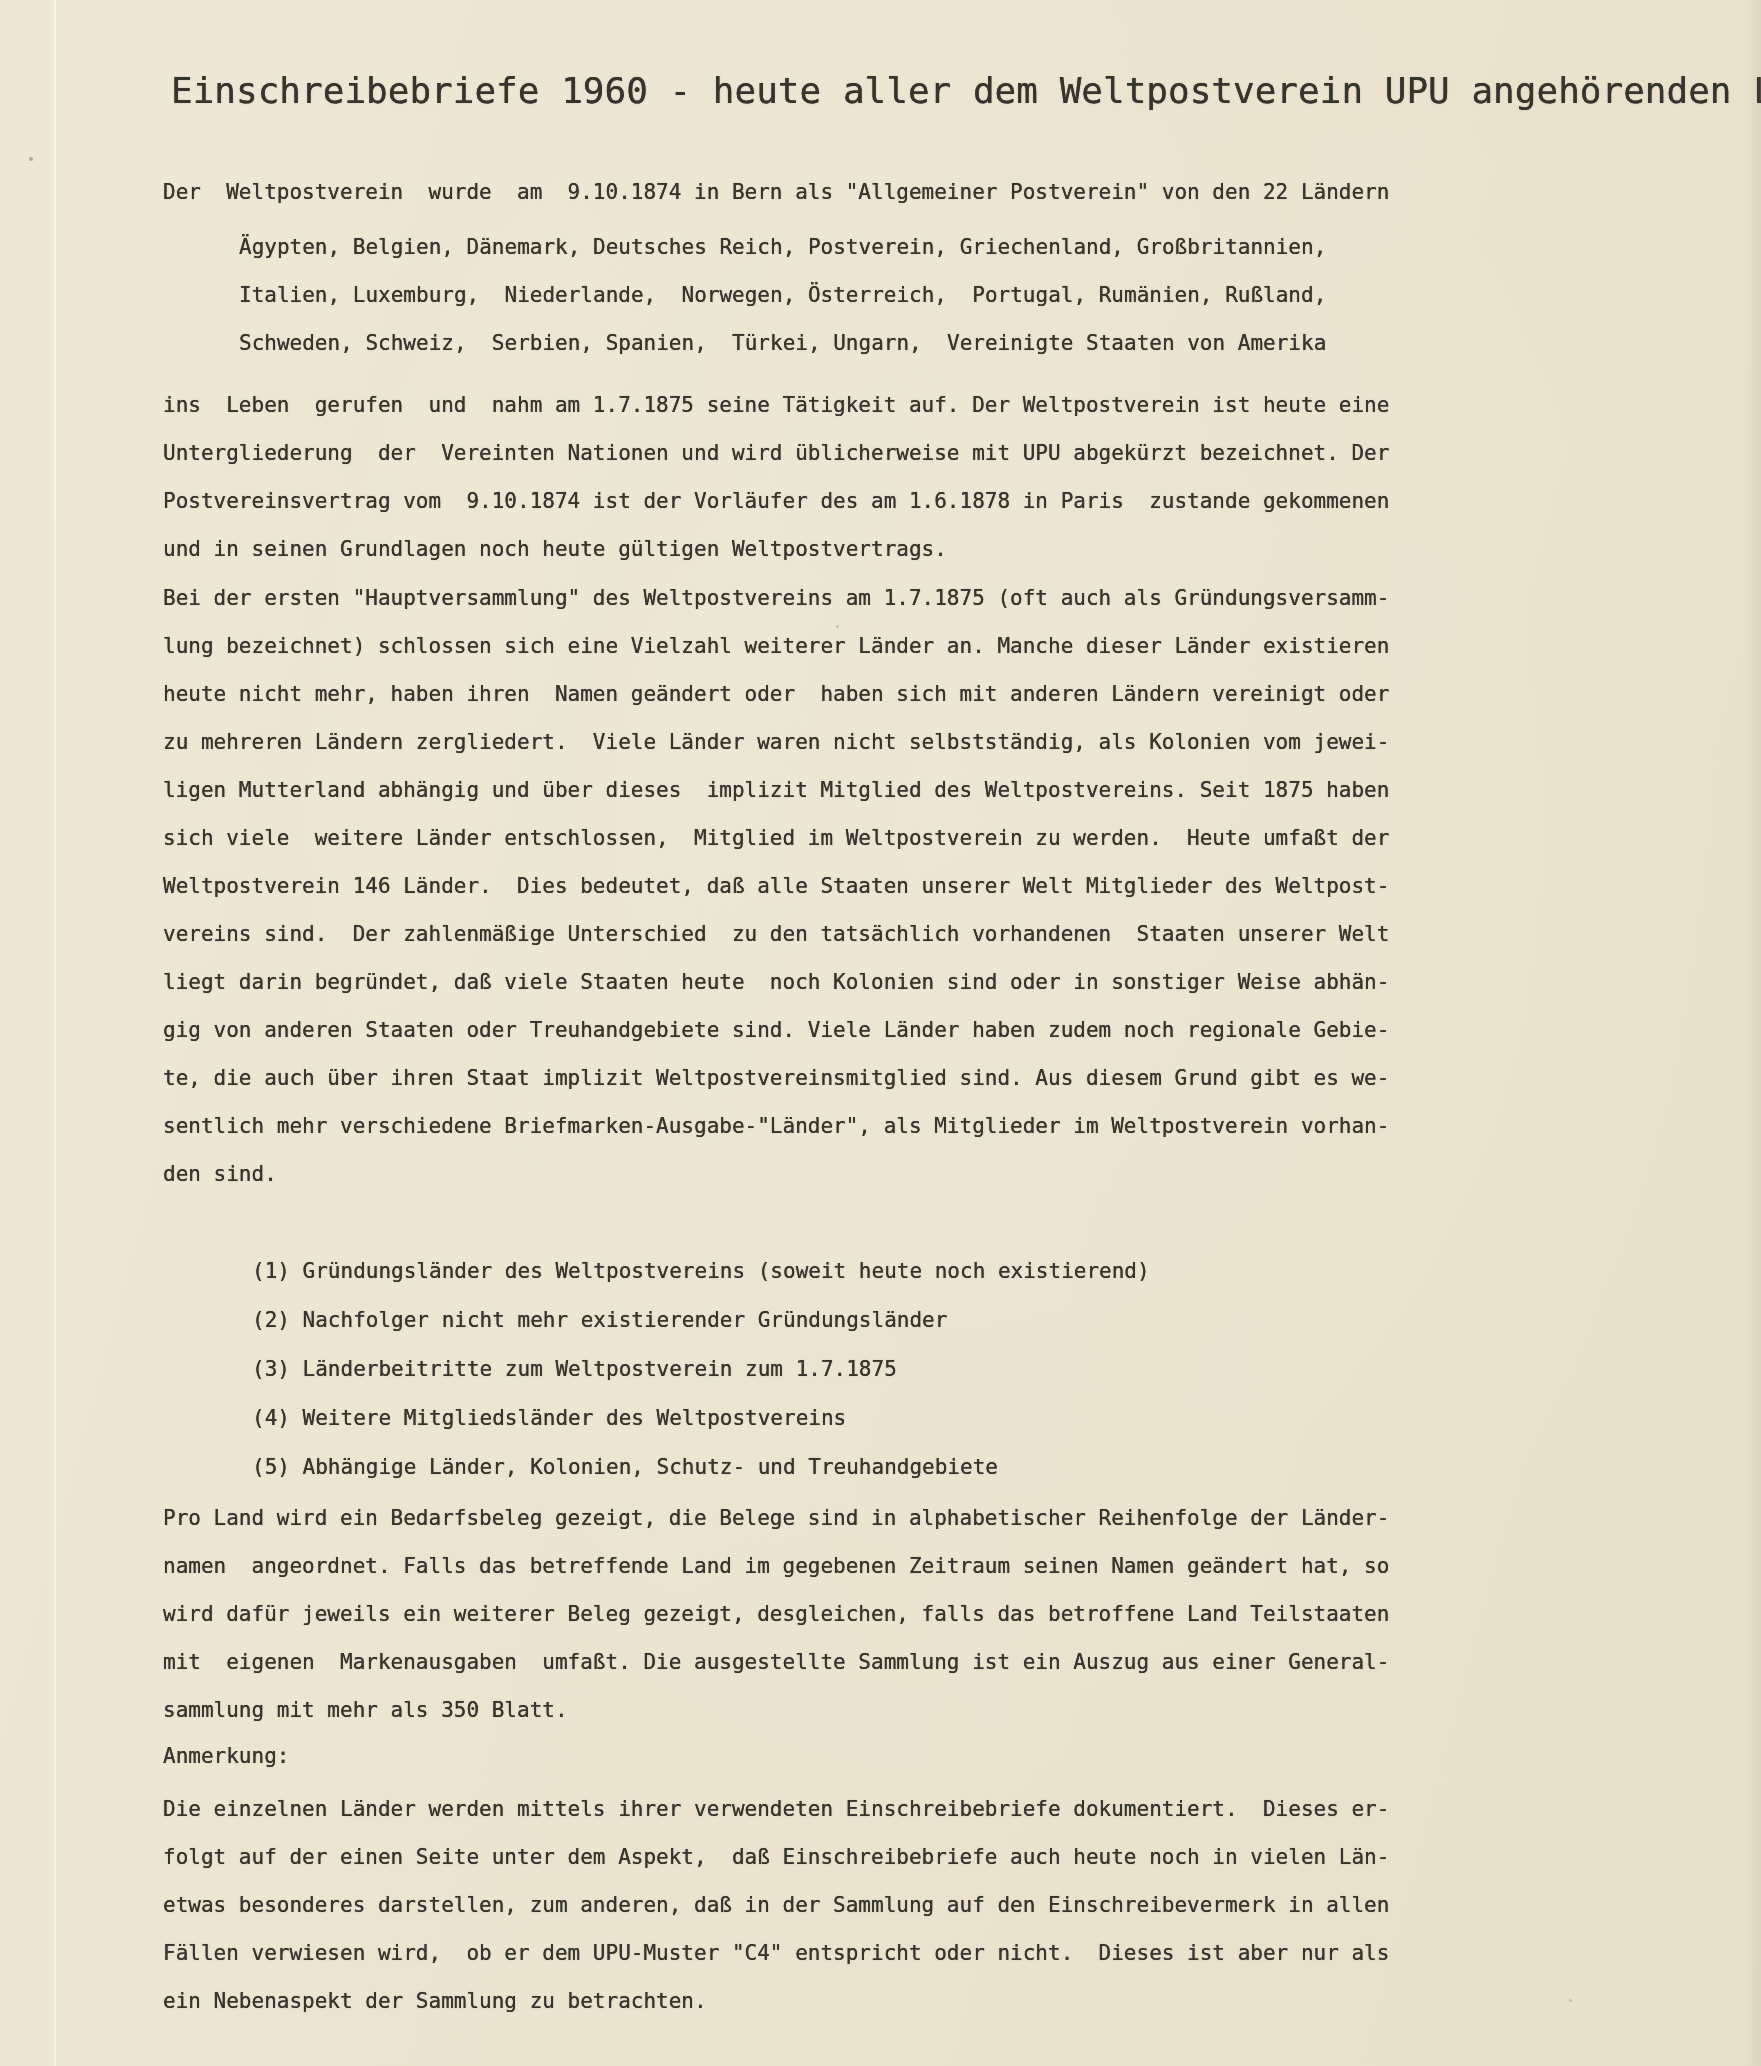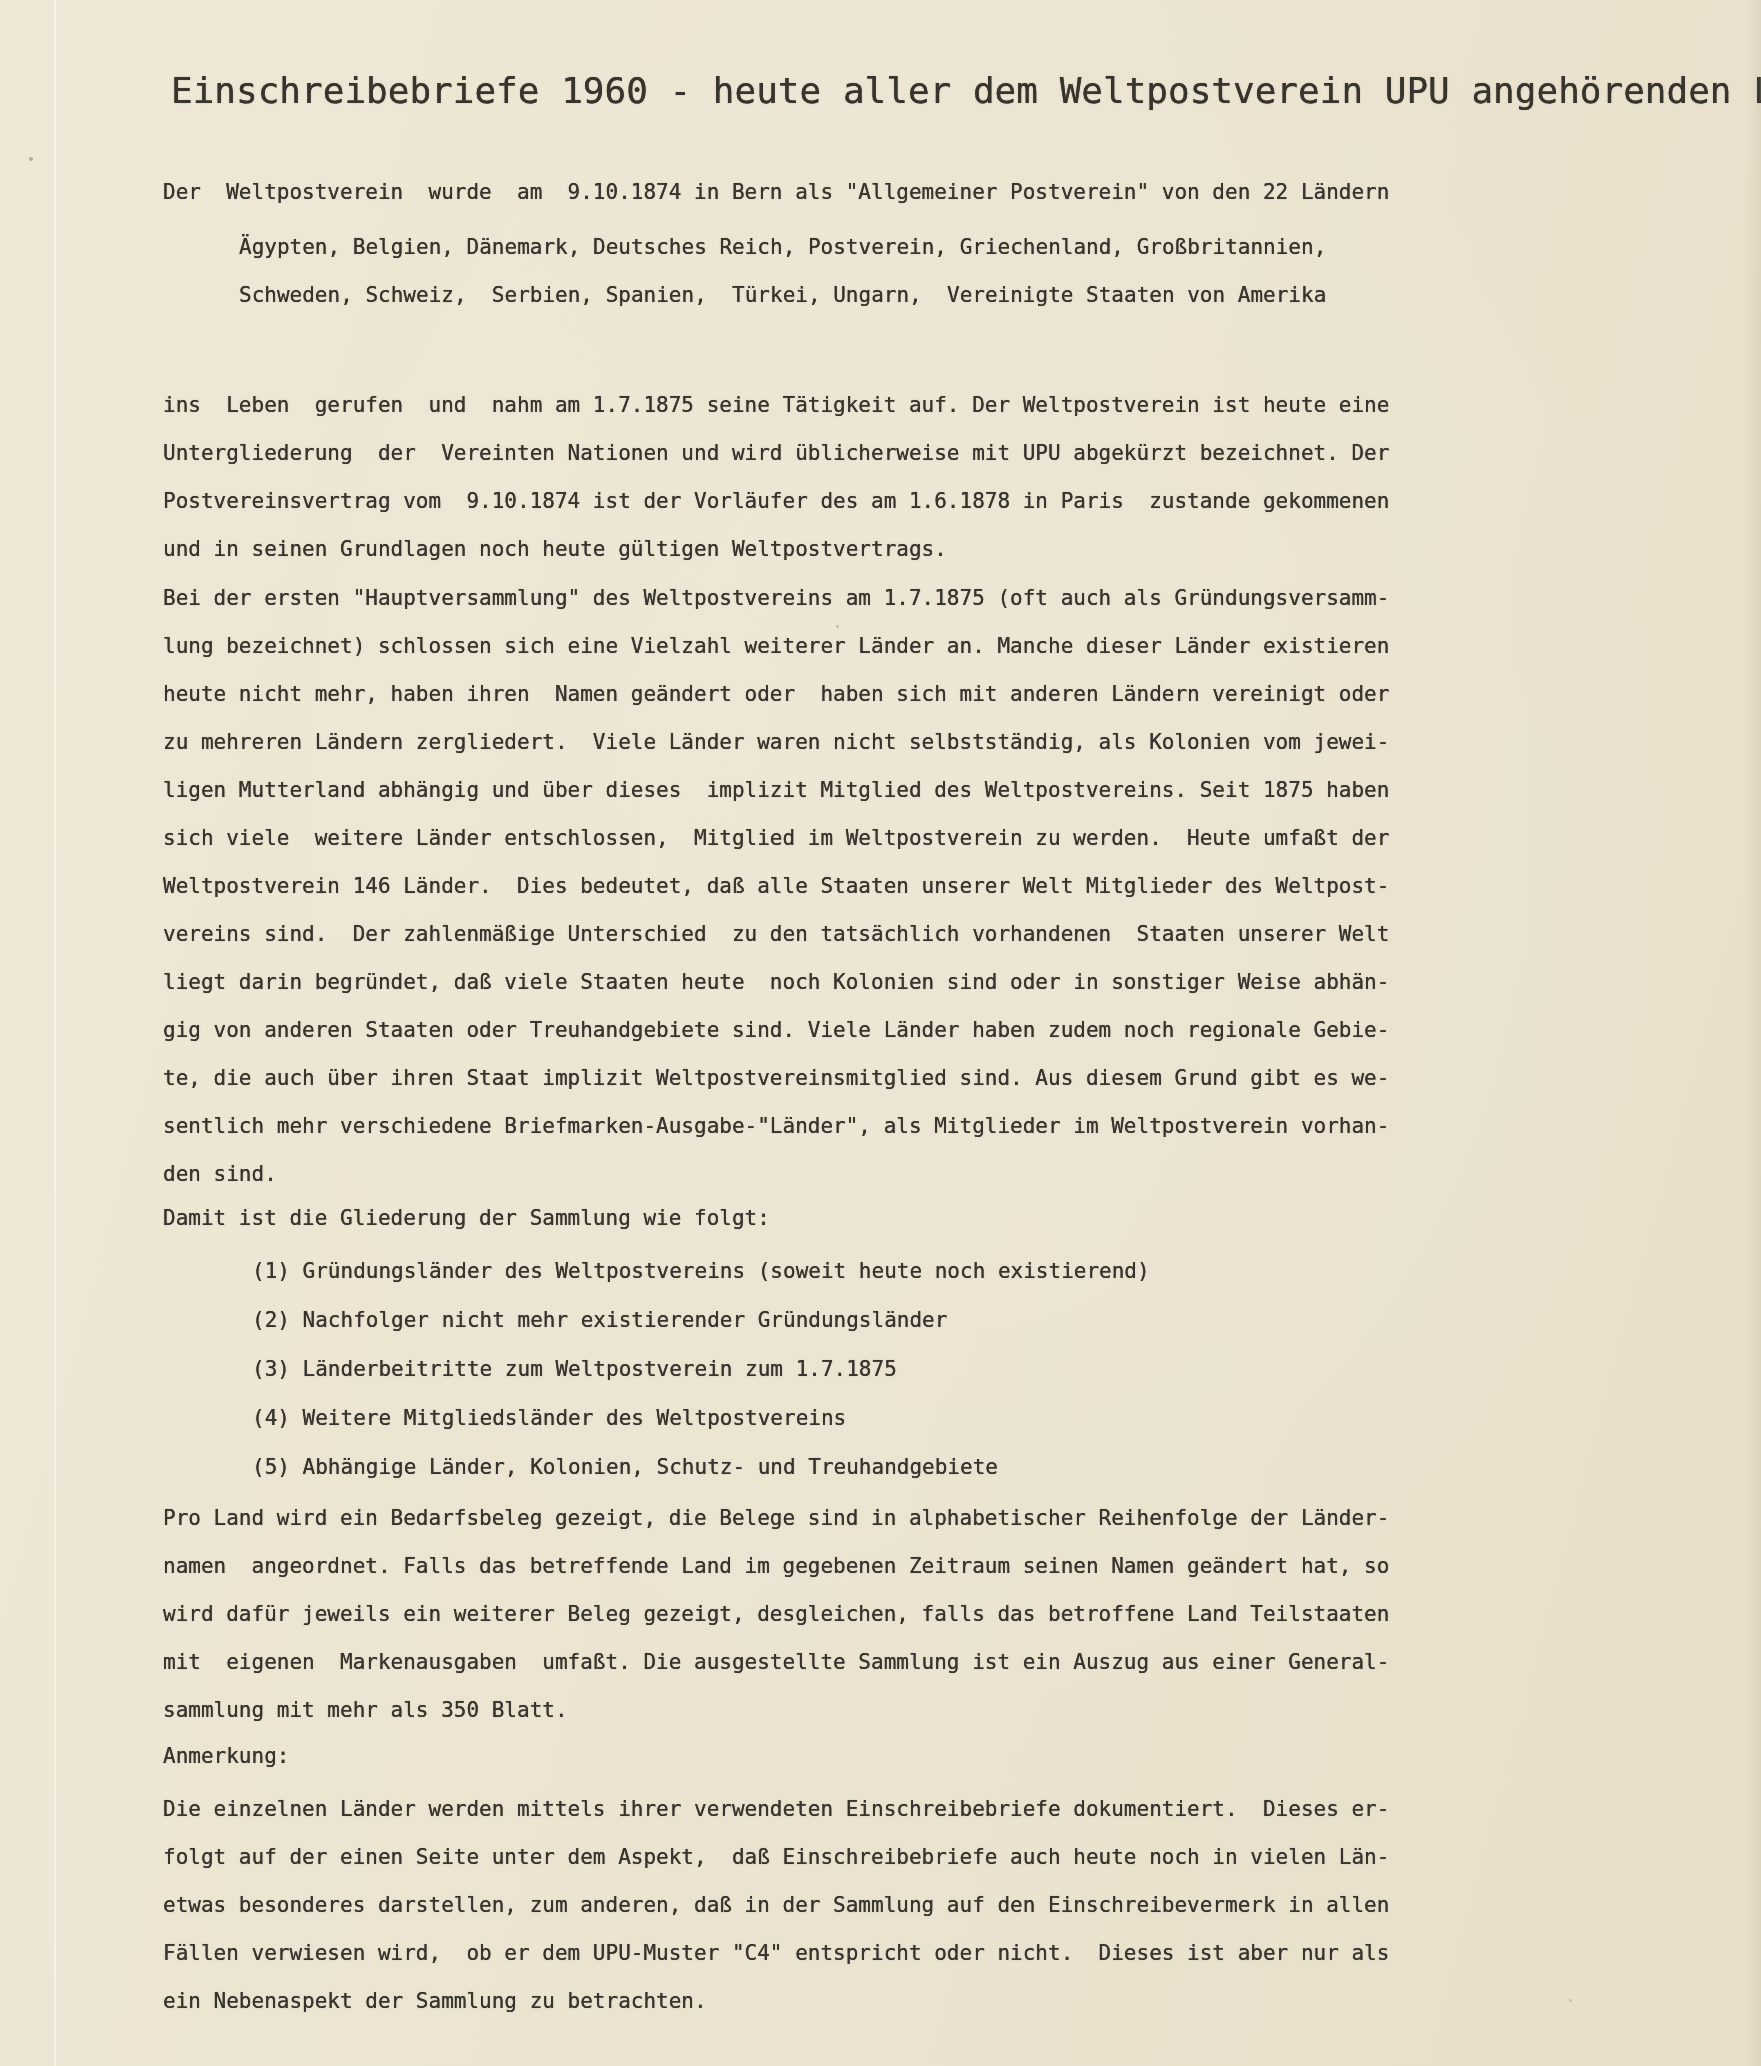--- a/index.html
+++ b/index.html
@@ -55,27 +55,26 @@
 </style>
 </head>
 <body>
 
 <div class="page">
 
   <div class="txt title" style="left:171px; top:73px;">Einschreibebriefe 1960 - heute aller dem Weltpostverein UPU angehörenden Länder</div>
 
   <div class="txt" style="left:163px; top:168px;">Der  Weltpostverein  wurde  am  9.10.1874 in Bern als "Allgemeiner Postverein" von den 22 Ländern</div>
 
-  <div class="txt" style="left:239px; top:223px;"><div class="tline">Ägypten, Belgien, Dänemark, Deutsches Reich, Postverein, Griechenland, Großbritannien,</div><div class="tline">Schweden, Schweiz,  Serbien, Spanien,  Türkei, Ungarn,  Vereinigte Staaten von Amerika</div></div>
+  <div class="txt" style="left:239px; top:223px;"><div class="tline">Ägypten, Belgien, Dänemark, Deutsches Reich, Postverein, Griechenland, Großbritannien,</div><div class="tline">Italien, Luxemburg,  Niederlande,  Norwegen, Österreich,  Portugal, Rumänien, Rußland,</div><div class="tline">Schweden, Schweiz,  Serbien, Spanien,  Türkei, Ungarn,  Vereinigte Staaten von Amerika</div></div>
 
   <div class="txt" style="left:163px; top:381px;"><div class="tline">ins  Leben  gerufen  und  nahm am 1.7.1875 seine Tätigkeit auf. Der Weltpostverein ist heute eine</div><div class="tline">Untergliederung  der  Vereinten Nationen und wird üblicherweise mit UPU abgekürzt bezeichnet. Der</div><div class="tline">Postvereinsvertrag vom  9.10.1874 ist der Vorläufer des am 1.6.1878 in Paris  zustande gekommenen</div><div class="tline">und in seinen Grundlagen noch heute gültigen Weltpostvertrags.</div></div>
 
   <div class="txt" style="left:163px; top:574px;"><div class="tline">Bei der ersten "Hauptversammlung" des Weltpostvereins am 1.7.1875 (oft auch als Gründungsversamm-</div><div class="tline">lung bezeichnet) schlossen sich eine Vielzahl weiterer Länder an. Manche dieser Länder existieren</div><div class="tline">heute nicht mehr, haben ihren  Namen geändert oder  haben sich mit anderen Ländern vereinigt oder</div><div class="tline">zu mehreren Ländern zergliedert.  Viele Länder waren nicht selbstständig, als Kolonien vom jewei-</div><div class="tline">ligen Mutterland abhängig und über dieses  implizit Mitglied des Weltpostvereins. Seit 1875 haben</div><div class="tline">sich viele  weitere Länder entschlossen,  Mitglied im Weltpostverein zu werden.  Heute umfaßt der</div><div class="tline">Weltpostverein 146 Länder.  Dies bedeutet, daß alle Staaten unserer Welt Mitglieder des Weltpost-</div><div class="tline">vereins sind.  Der zahlenmäßige Unterschied  zu den tatsächlich vorhandenen  Staaten unserer Welt</div><div class="tline">liegt darin begründet, daß viele Staaten heute  noch Kolonien sind oder in sonstiger Weise abhän-</div><div class="tline">gig von anderen Staaten oder Treuhandgebiete sind. Viele Länder haben zudem noch regionale Gebie-</div><div class="tline">te, die auch über ihren Staat implizit Weltpostvereinsmitglied sind. Aus diesem Grund gibt es we-</div><div class="tline">sentlich mehr verschiedene Briefmarken-Ausgabe-"Länder", als Mitglieder im Weltpostverein vorhan-</div><div class="tline">den sind.</div></div>
 
-  <div class="txt" style="left:163px; top:1194px;">Damit ist die Gliederung der Sammlung wie folgt:</div>
 
   <div class="txt outline" style="left:252px; top:1247px;"><div class="tline">(1) Gründungsländer des Weltpostvereins (soweit heute noch existierend)</div><div class="tline">(2) Nachfolger nicht mehr existierender Gründungsländer</div><div class="tline">(3) Länderbeitritte zum Weltpostverein zum 1.7.1875</div><div class="tline">(4) Weitere Mitgliedsländer des Weltpostvereins</div><div class="tline">(5) Abhängige Länder, Kolonien, Schutz- und Treuhandgebiete</div></div>
 
   <div class="txt" style="left:163px; top:1494px;"><div class="tline">Pro Land wird ein Bedarfsbeleg gezeigt, die Belege sind in alphabetischer Reihenfolge der Länder-</div><div class="tline">namen  angeordnet. Falls das betreffende Land im gegebenen Zeitraum seinen Namen geändert hat, so</div><div class="tline">wird dafür jeweils ein weiterer Beleg gezeigt, desgleichen, falls das betroffene Land Teilstaaten</div><div class="tline">mit  eigenen  Markenausgaben  umfaßt. Die ausgestellte Sammlung ist ein Auszug aus einer General-</div><div class="tline">sammlung mit mehr als 350 Blatt.</div></div>
 
   <div class="txt" style="left:163px; top:1732px;text-align:right;">Anmerkung:</div>
 
   <div class="txt" style="left:163px; top:1785px;"><div class="tline">Die einzelnen Länder werden mittels ihrer verwendeten Einschreibebriefe dokumentiert.  Dieses er-</div><div class="tline">folgt auf der einen Seite unter dem Aspekt,  daß Einschreibebriefe auch heute noch in vielen Län-</div><div class="tline">etwas besonderes darstellen, zum anderen, daß in der Sammlung auf den Einschreibevermerk in allen</div><div class="tline">Fällen verwiesen wird,  ob er dem UPU-Muster "C4" entspricht oder nicht.  Dieses ist aber nur als</div><div class="tline">ein Nebenaspekt der Sammlung zu betrachten.</div></div>
 
   <div class="scan-vline" style="left:54px;"></div>

